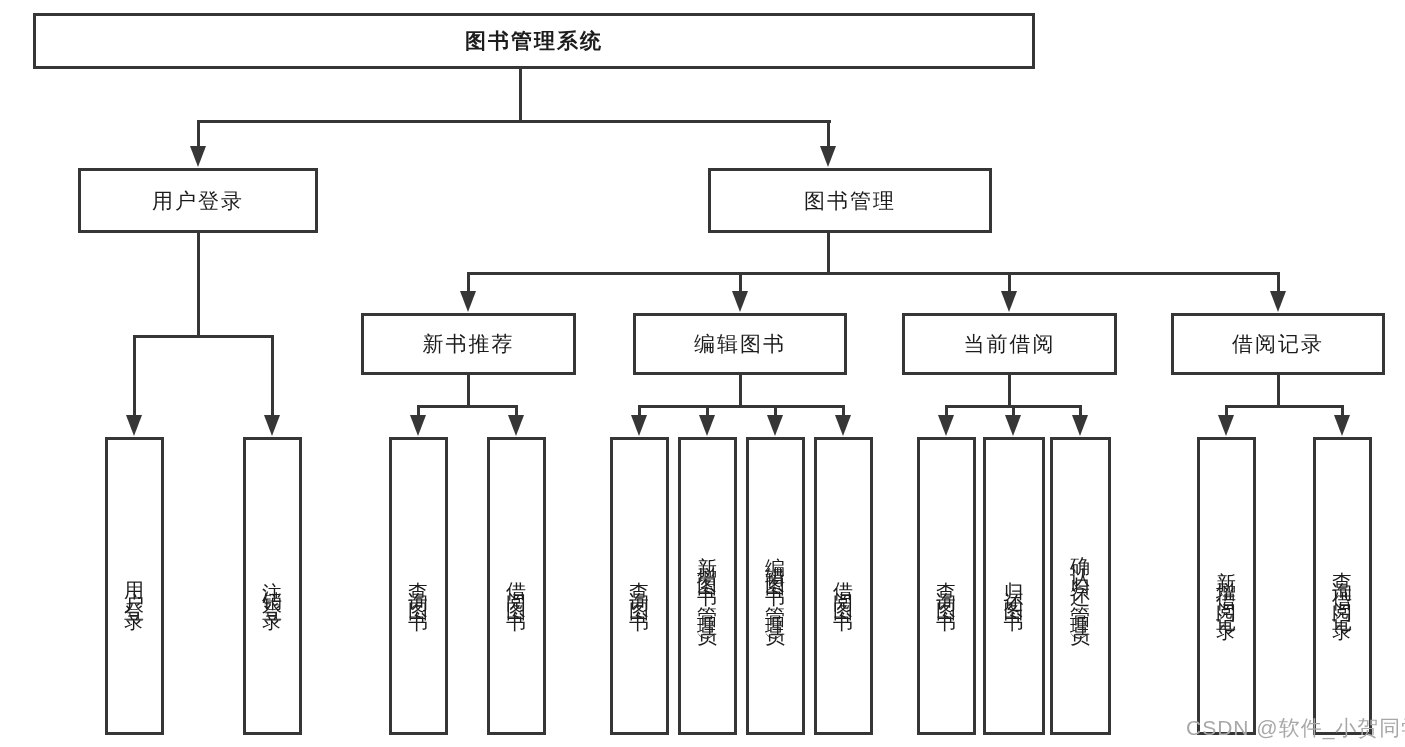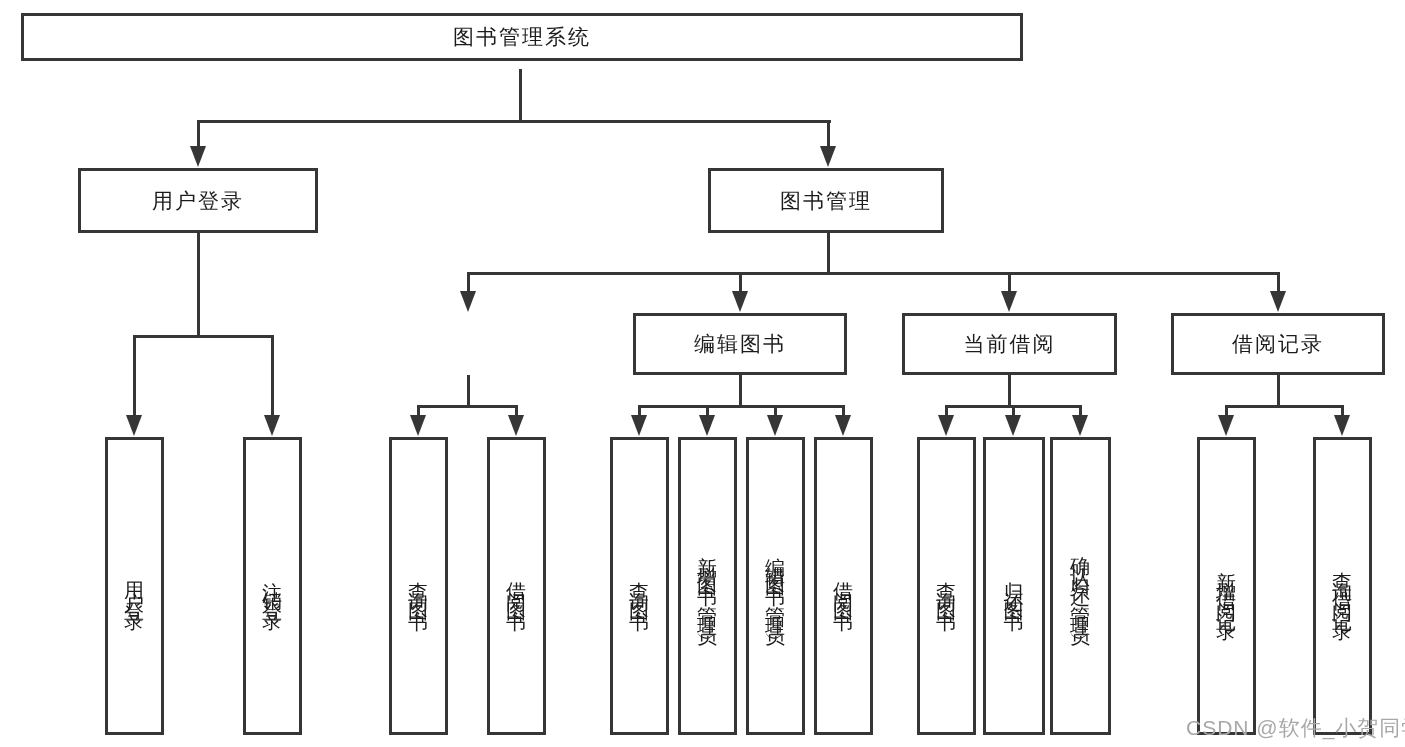--- a/index.html
+++ b/index.html
@@ -51,25 +51,26 @@
     color: #a8a8a8;
     letter-spacing: 1px;
     white-space: nowrap;
   }
 </style>
 </head>
 <body>
 
 <div class="canvas">
 
-  <div class="box hbox" style="left:21px; top:13px; width:1002px; height:48px;">图书管理系统</div>
+  <div class="box hbox" style="left:33px; top:13px; width:1002px; height:56px;font-weight:bold;">图书管理系统</div>
 
   <div class="box hbox" style="left:78px; top:168px; width:240px; height:65px;">用户登录</div>
-  <div class="box hbox" style="left:708px; top:168px; width:236px; height:65px;">图书管理</div>
+  <div class="box hbox" style="left:708px; top:168px; width:284px; height:65px;">图书管理</div>
 
+  <div class="box hbox" style="left:361px; top:313px; width:215px; height:62px;">新书推荐</div>
   <div class="box hbox" style="left:633px; top:313px; width:214px; height:62px;">编辑图书</div>
   <div class="box hbox" style="left:902px; top:313px; width:215px; height:62px;">当前借阅</div>
   <div class="box hbox" style="left:1171px; top:313px; width:214px; height:62px;">借阅记录</div>
 
   <div class="box vbox" style="left:105px; top:437px; width:59px; height:298px;">用户登录</div>
   <div class="box vbox" style="left:243px; top:437px; width:59px; height:298px;">注销登录</div>
 
   <div class="box vbox" style="left:389px; top:437px; width:59px; height:298px;">查询图书</div>
   <div class="box vbox" style="left:487px; top:437px; width:59px; height:298px;">借阅图书</div>
 

